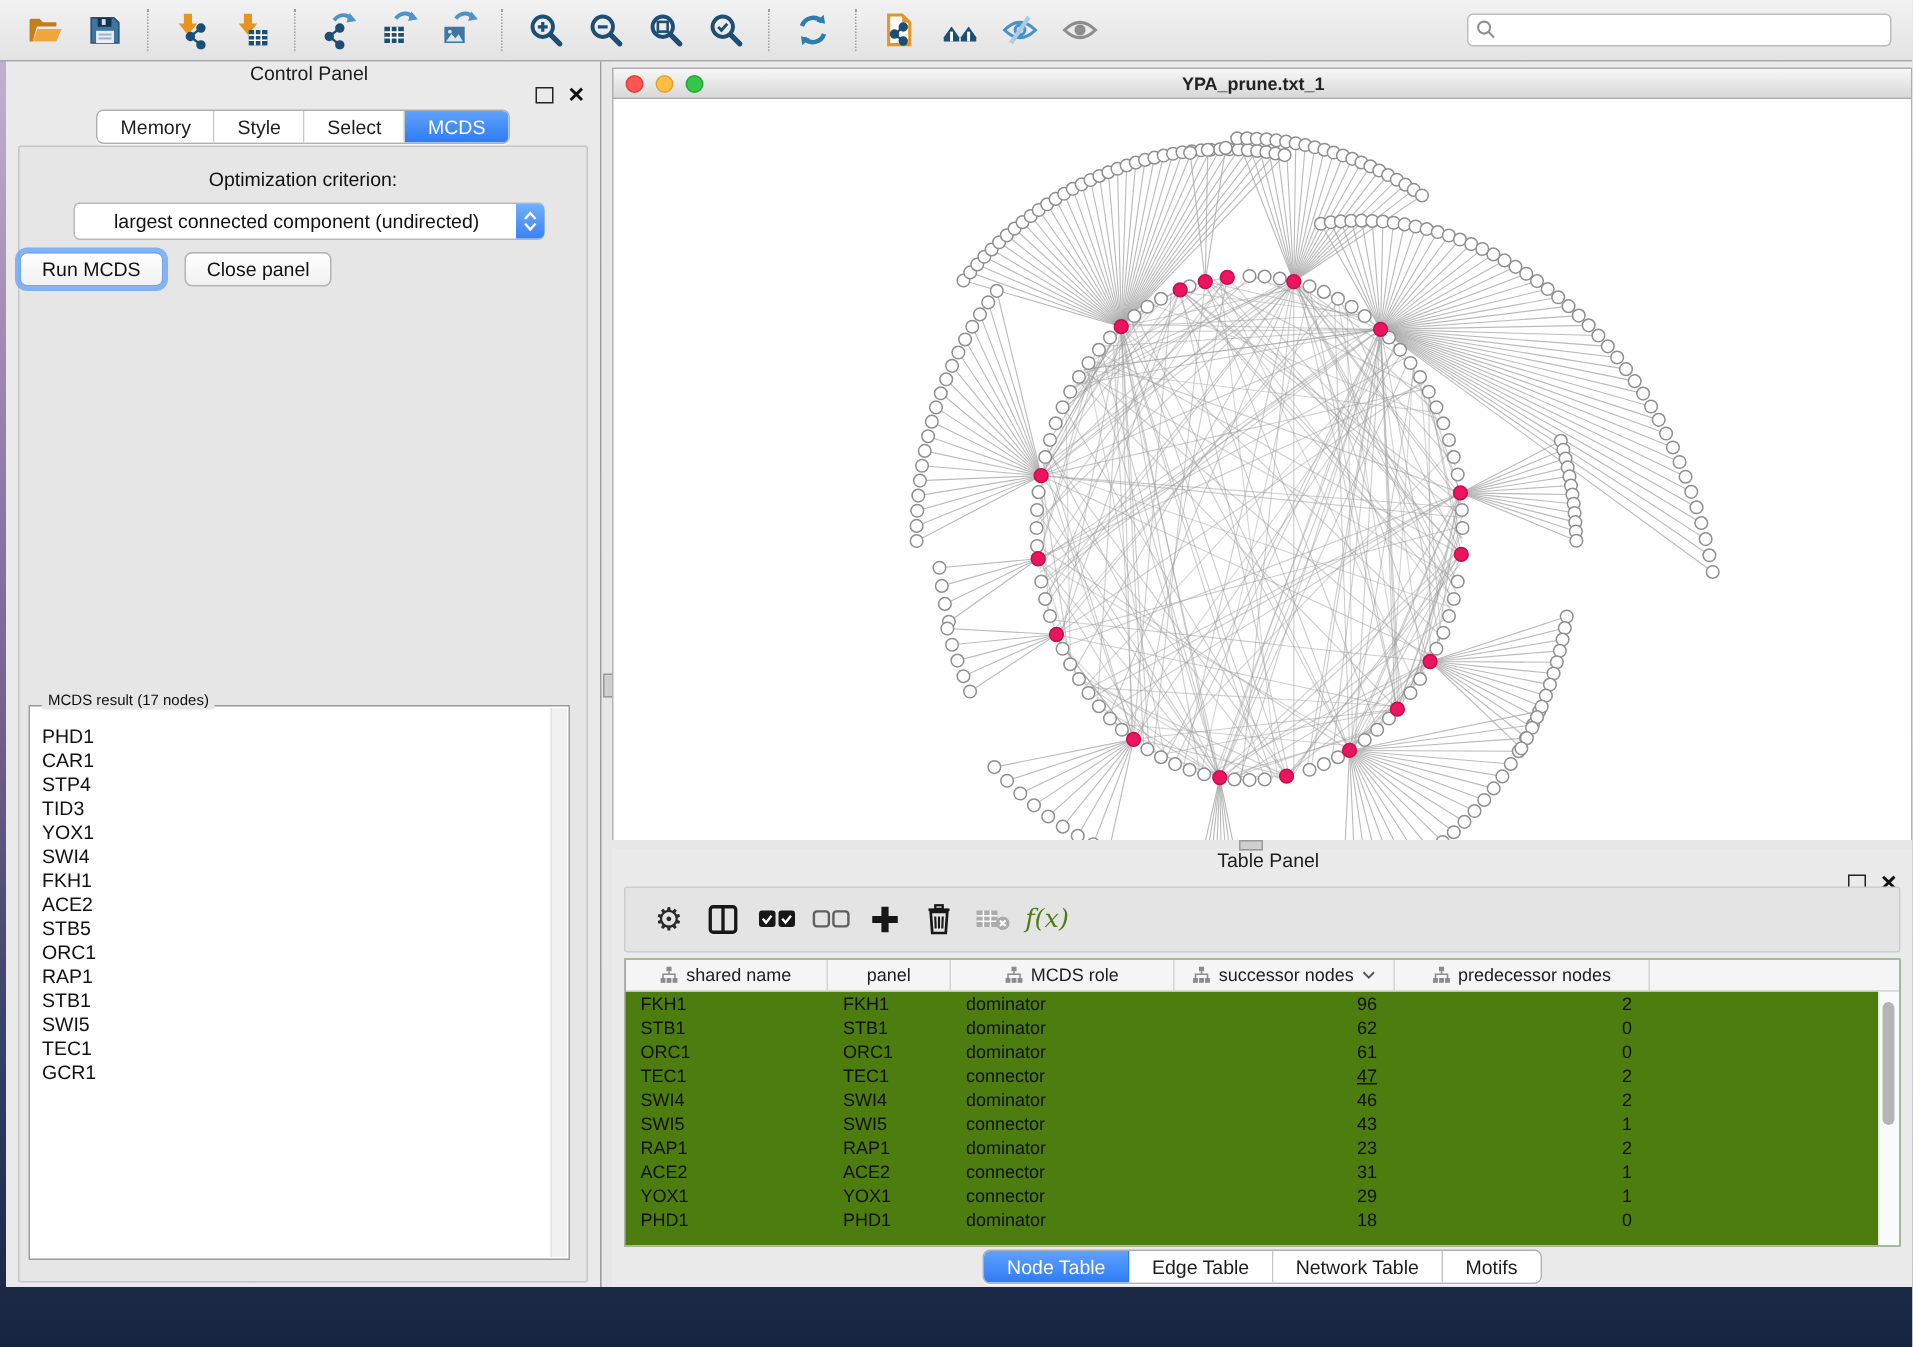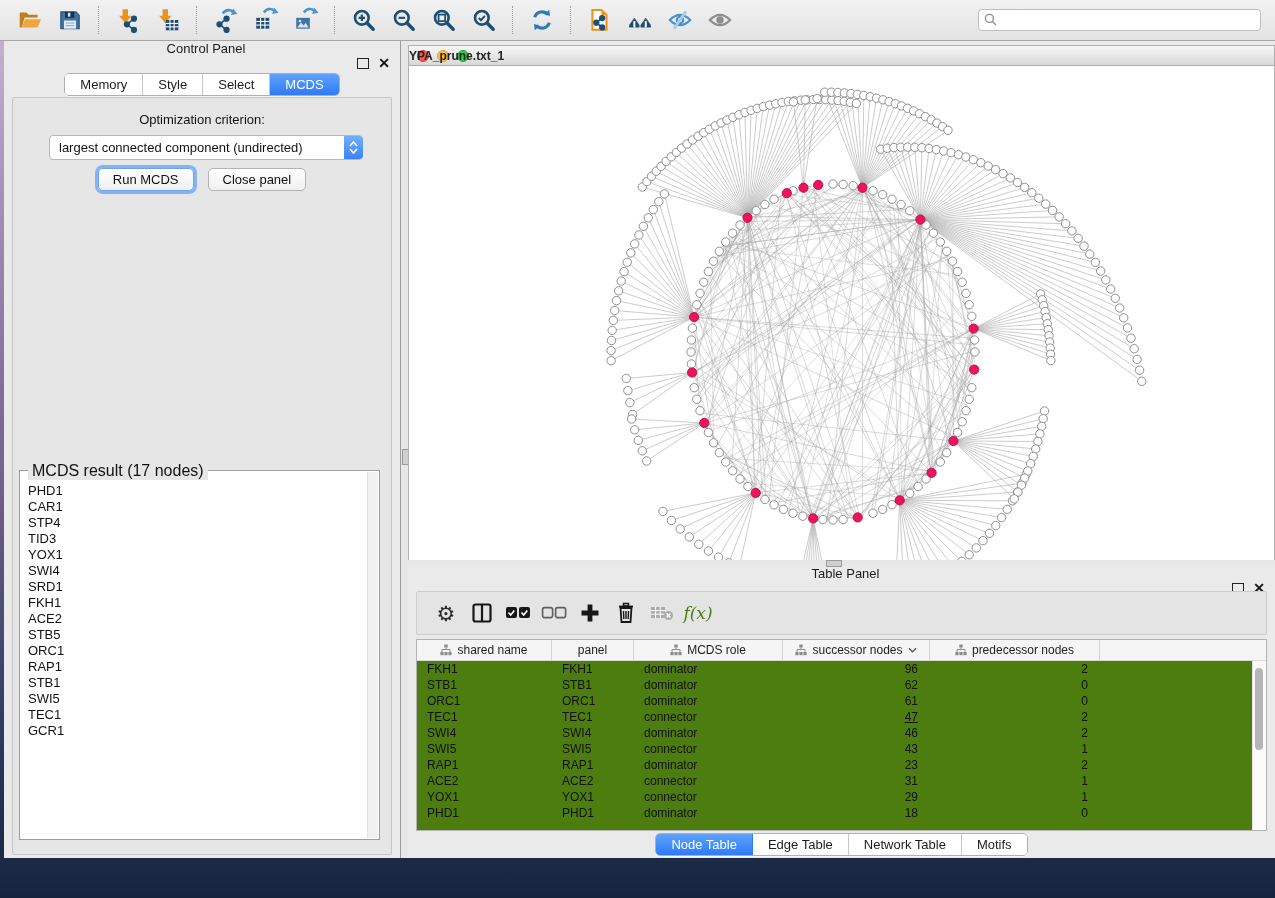--- a/index.html
+++ b/index.html
@@ -30,45 +30,45 @@
   .seg{display:flex;border:1px solid #b0b0b0;border-radius:5px;overflow:hidden;background:#fff;
     box-shadow:0 1px 0 rgba(255,255,255,.6);}
   .seg .tab{padding:3px 15px;font-size:13px;color:#1c1c1c;border-right:1px solid #c7c7c7;cursor:pointer;background:#fff;}
   .seg .tab:last-child{border-right:none;}
   .seg .tab.active{background:linear-gradient(#5fa2fc,#2e7bf6);color:#fff;border-right-color:#2e7bf6;}
   .cp-content{position:absolute;left:8px;right:8px;top:56px;bottom:3px;background:#e6e6e6;
     border:1px solid #c6c6c6;border-radius:2px;}
   .opt-label{position:absolute;left:0;right:0;top:14px;text-align:center;font-size:13px;color:#111;}
   .dropdown{position:absolute;left:36px;top:37px;width:312px;height:23px;background:#fff;border:1px solid #b9b9b9;
     border-radius:4px;display:flex;align-items:center;font-size:13px;color:#111;cursor:pointer;}
-  .dropdown .dd-text{flex:1;padding-left:9px;white-space:nowrap;overflow:hidden;}
+  .dropdown .dd-text{flex:1;padding-left:26px;white-space:nowrap;overflow:hidden;}
   .dd-stepper{width:19px;height:23px;margin-right:-1px;border-radius:0 4px 4px 0;
     background:linear-gradient(#6fb0fd,#3b82f7);display:flex;flex-direction:column;align-items:center;justify-content:center;gap:1px;}
-  .btn-row{position:absolute;left:0;right:0;top:70px;display:flex;justify-content:center;gap:14px;}
+  .btn-row{position:absolute;left:0;right:0;top:70px;display:flex;gap:14px;}
   .mac-btn{background:linear-gradient(#ffffff,#f0f0f0);border:1px solid #b3b3b3;border-radius:5px;
     font-size:13px;color:#111;padding:3px 14px;cursor:pointer;font-family:"Liberation Sans",sans-serif;}
   .mac-btn.focused{box-shadow:0 0 0 3px rgba(98,160,250,.75);border-color:#6ea4ef;}
   .result-box{position:absolute;left:6px;right:11px;top:372px;height:368px;border:1px solid #9c9c9c;background:#fff;}
-  .result-legend{position:absolute;left:8px;top:-9px;background:#e6e6e6;padding:0 4px;font-size:16px;color:#111;}
+  .result-legend{position:absolute;left:8px;top:-9px;background:#e6e6e6;padding:0 4px;font-size:10px;color:#111;}
   .result-list{position:absolute;left:0;top:4px;right:12px;bottom:0;overflow:hidden;
     font-size:13px;color:#111;padding:8px 0 0 8px;line-height:16px;}
   .result-scroll{position:absolute;right:1px;top:1px;bottom:1px;width:10px;background:#f1f1f1;border-left:1px solid #e2e2e2;}
   
   .v-split{position:absolute;left:401px;top:41px;width:7px;height:817px;background:#e7e7e7;border-right:1px solid #9b9b9b;}
   .v-split .handle{position:absolute;left:1px;top:408px;width:5px;height:14px;background:#cfcfcf;border:1px solid #9a9a9a;}
   
   .right-region{position:absolute;left:408px;top:41px;width:867px;height:817px;background:#eaeaea;}
   .net-titlebar{position:absolute;left:0;top:4px;width:867px;height:21px;box-sizing:border-box;
     background:linear-gradient(#f7f7f7,#d8d8d8);border:1px solid #aeaeae;display:flex;align-items:center;}
   .traffic{display:flex;gap:8px;padding-left:8px;}
   .tl{width:12px;height:12px;border-radius:50%;box-sizing:border-box;cursor:pointer;}
   .tl.red{background:#fc5650;border:1px solid #df3e3a;}
   .tl.yellow{background:#fdbe41;border:1px solid #dfa133;}
   .tl.green{background:#34c84a;border:1px solid #26a337;}
-  .net-title{position:absolute;left:0;right:12px;text-align:left;font-size:12px;font-weight:700;color:#222;}
+  .net-title{position:absolute;left:0;right:12px;text-align:center;font-size:12px;font-weight:700;color:#222;}
   .net-canvas{position:absolute;left:0;top:25px;width:867px;height:494px;background:#fff;box-sizing:border-box;
     border-left:1px solid #b3b3b3;border-right:1px solid #b3b3b3;}
   .h-split{position:absolute;left:0;top:519px;width:867px;height:6px;background:#e7e7e7;}
   .h-split .handle{position:absolute;left:418px;top:0;width:14px;height:5px;background:#cfcfcf;border:1px solid #9a9a9a;}
   
   .table-panel{position:absolute;left:0;top:525px;width:867px;height:292px;}
   .tp-toolbar{position:absolute;left:8px;right:8px;top:25px;height:44px;background:#e4e4e4;
     border:1px solid #cdcdcd;border-radius:2px;display:flex;align-items:center;padding-left:14px;box-sizing:border-box;gap:6px;}
   .tpi{width:30px;height:30px;display:flex;align-items:center;justify-content:center;cursor:pointer;}
   .tpi.disabled{cursor:default;}
@@ -300,21 +300,20 @@
       </div>
       <div class="result-box">
         <span class="result-legend">MCDS result (17 nodes)</span>
         <div class="result-list" id="result-list">
             <div>PHD1</div>
             <div>CAR1</div>
             <div>STP4</div>
             <div>TID3</div>
             <div>YOX1</div>
             <div>SWI4</div>
-            <div>SRD1</div>
             <div>FKH1</div>
             <div>ACE2</div>
             <div>STB5</div>
             <div>ORC1</div>
             <div>RAP1</div>
             <div>STB1</div>
             <div>SWI5</div>
             <div>TEC1</div>
             <div>GCR1</div>
           </div>

